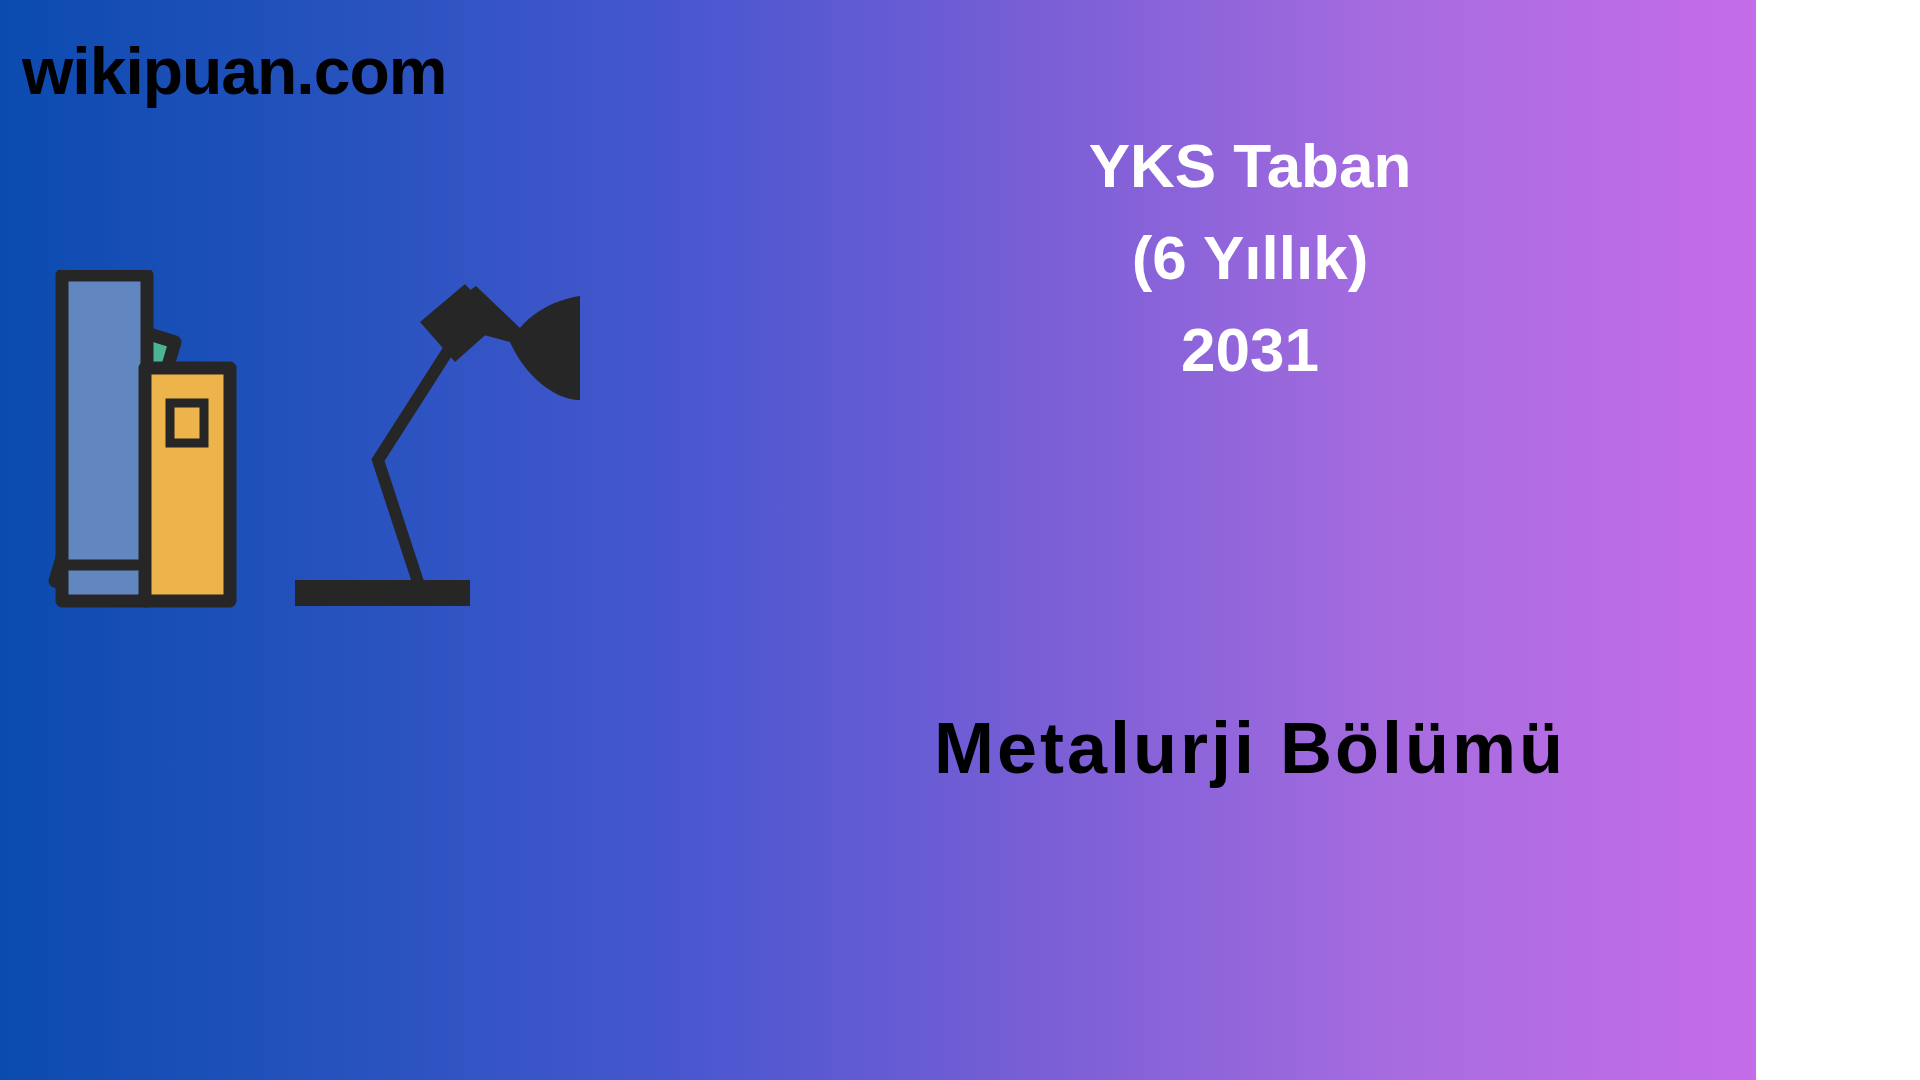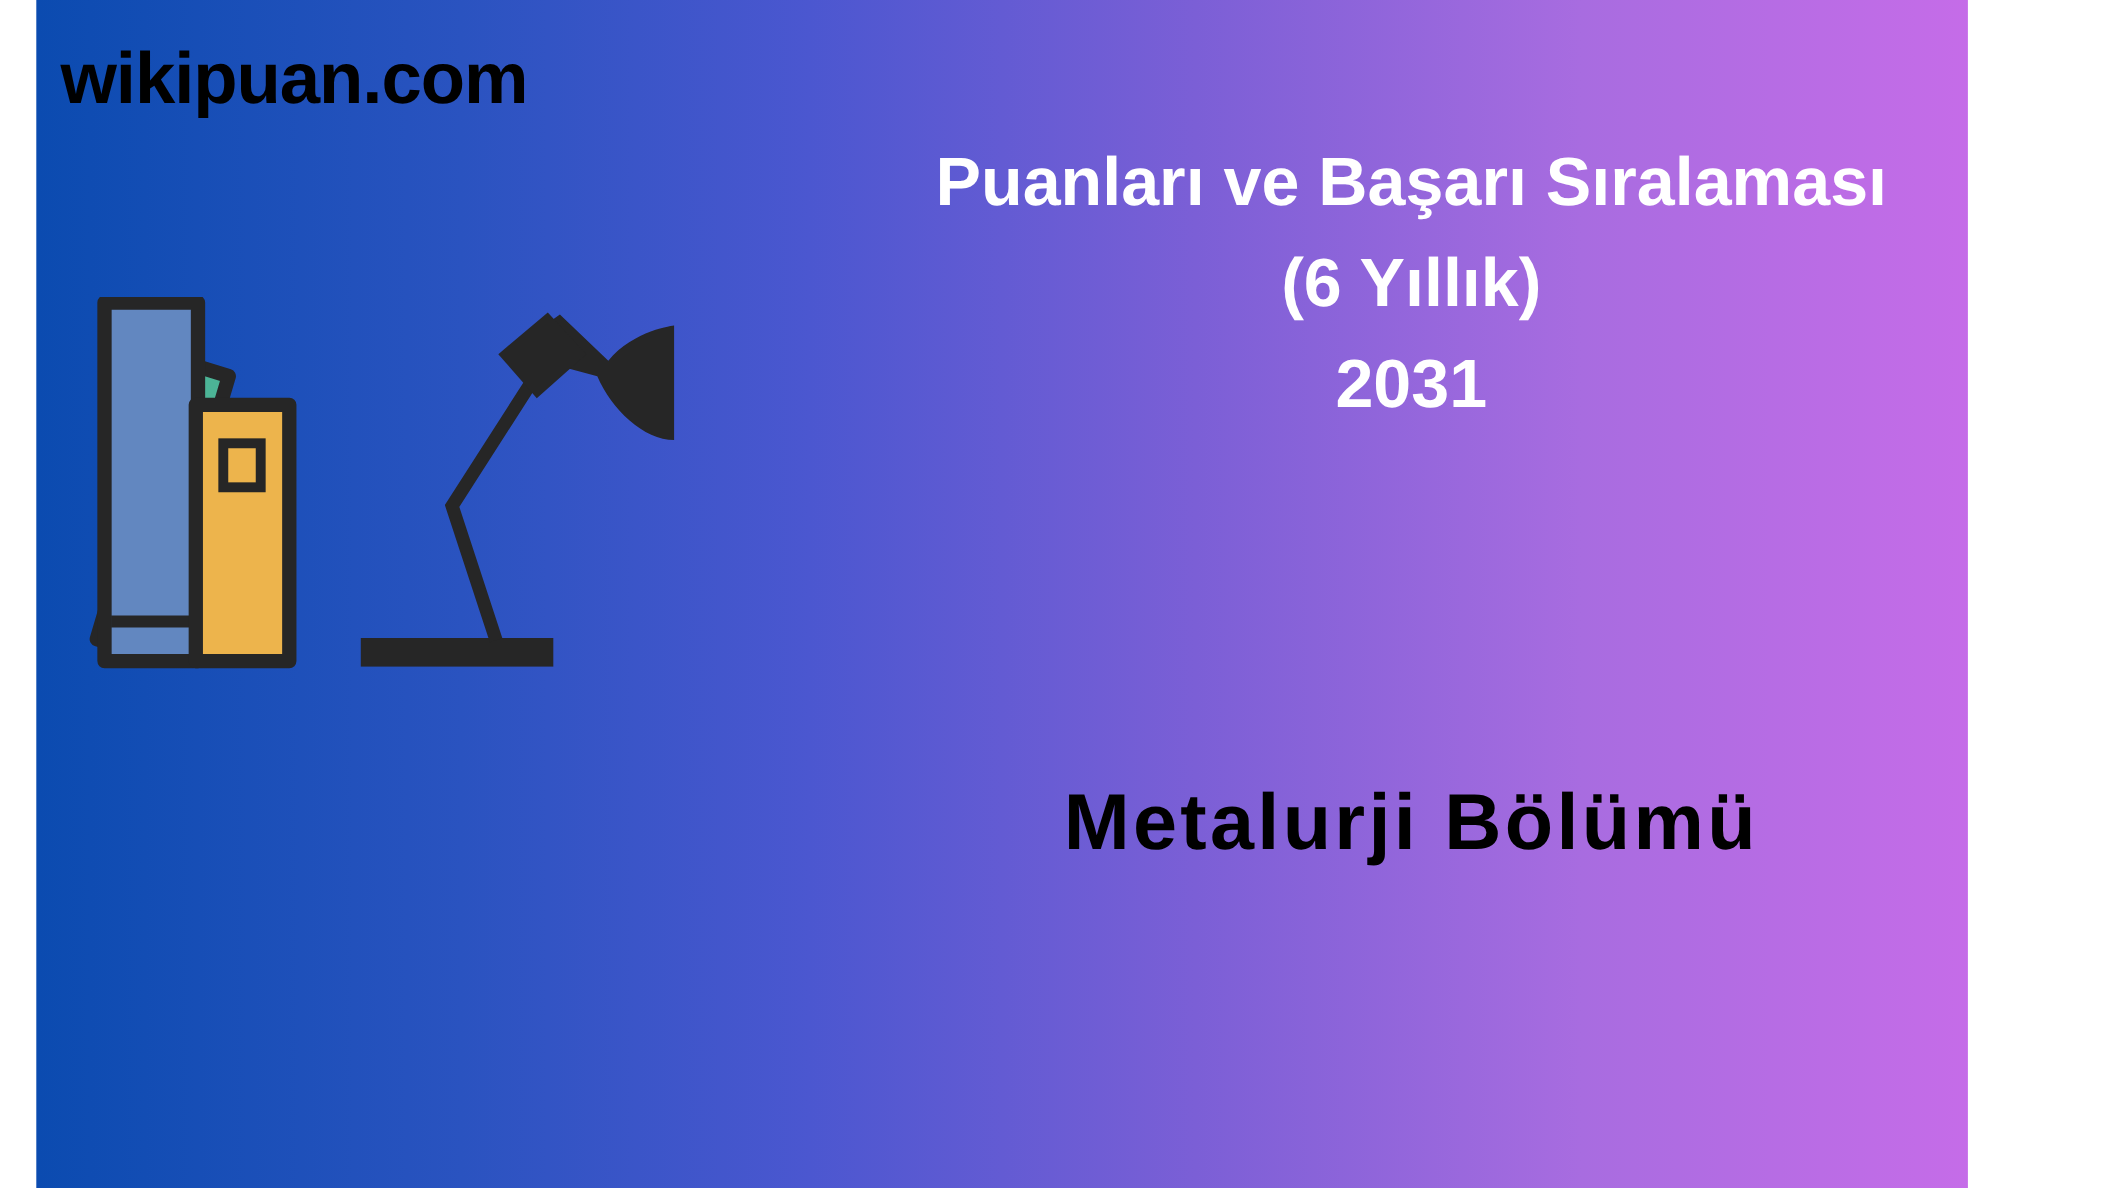--- a/index.html
+++ b/index.html
@@ -7,21 +7,20 @@
     padding: 0;
     background: #ffffff;
   }
   #stage {
     position: relative;
     width: 1756px;
     height: 1080px;
     overflow: hidden;
     background: linear-gradient(90deg, #0b4bb0 0%, #2a53c0 22%, #4b57d0 40%, #7b5fd6 60%, #a86ce0 80%, #c56ce8 100%);
     font-family: "Liberation Sans", sans-serif;
-    margin-left: 33px;
   }
 
   
   #watermark {
     position: absolute;
     left: 22px;
     top: 38px;
     font-family: "Liberation Sans", sans-serif;
     font-weight: 700;
     font-size: 66px;
@@ -105,21 +104,21 @@
       </g>
 
       <g>
         <rect x="145" y="98" width="85" height="233" fill="#edb44c" stroke="#262626" stroke-width="13" stroke-linejoin="round"></rect>
         <rect x="170" y="133" width="34" height="40" fill="#edb44c" stroke="#262626" stroke-width="9"></rect>
       </g>
     </svg>
   </div>
 
   <div id="title-block">
-    <div class="title-line">Puanları ve Başarı Sıralaması</div>
+    <div class="title-line">YKS Taban</div>
     <div class="title-line">(6 Yıllık)</div>
     <div class="title-line">2031</div>
   </div>
 
   <div id="subject-block">
     <div id="subject-heading">Metalurji Bölümü</div>
   </div>
 
 </div>
 

